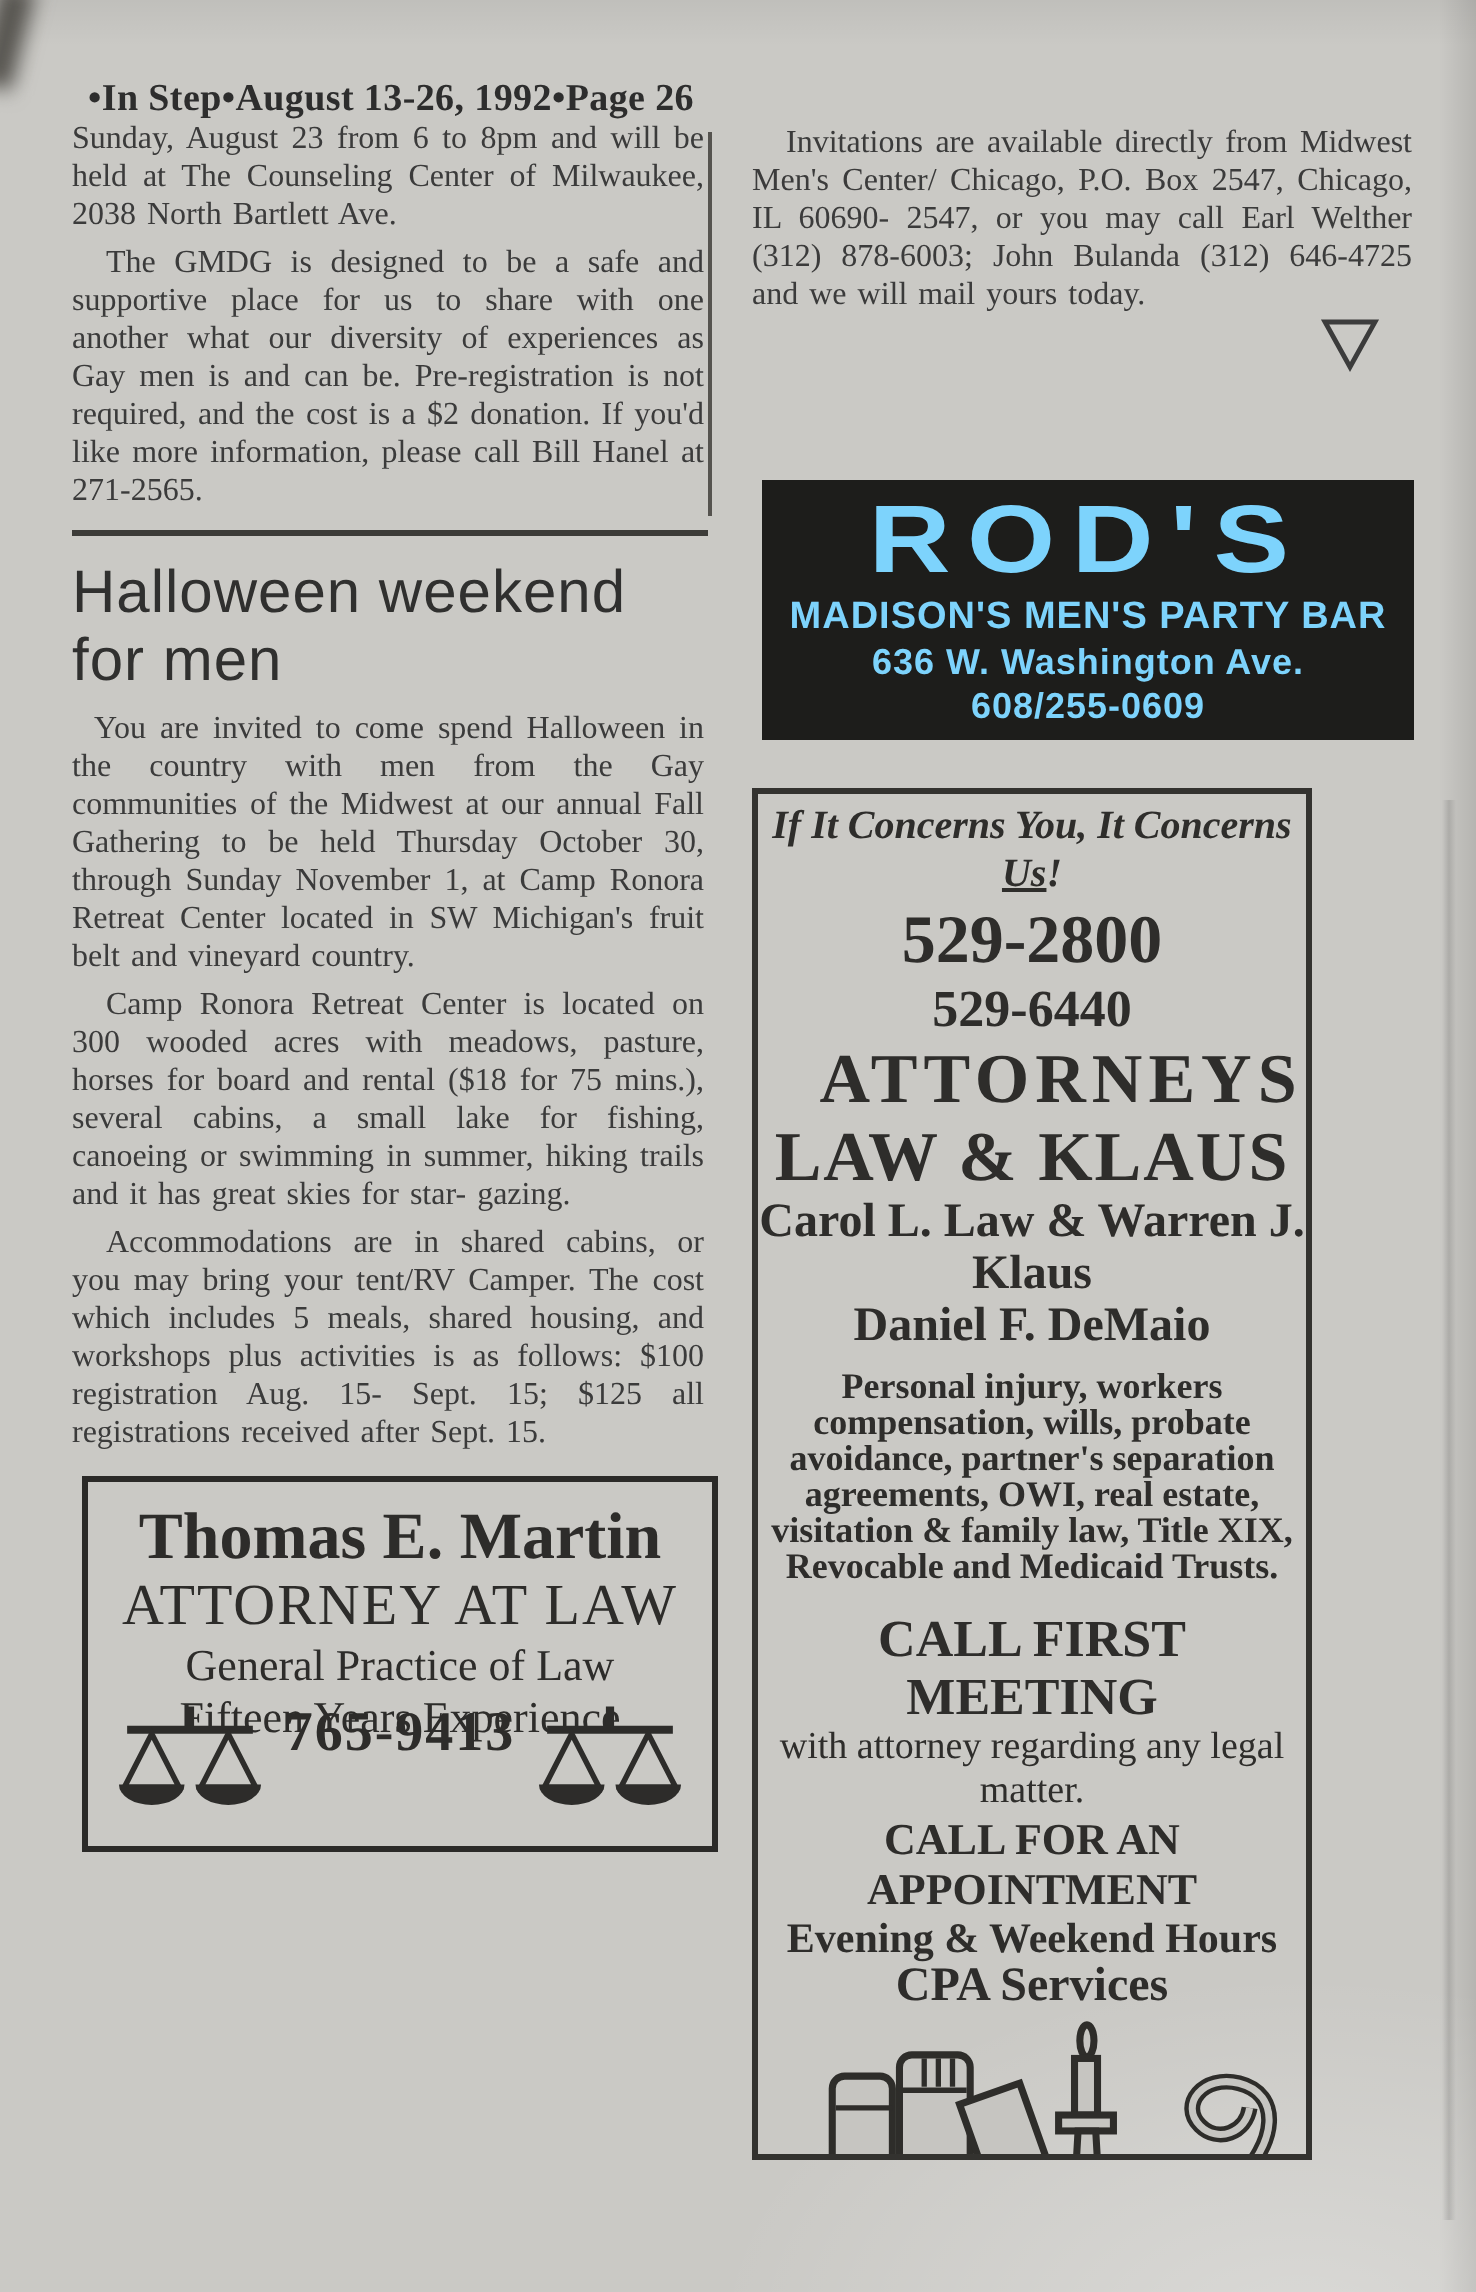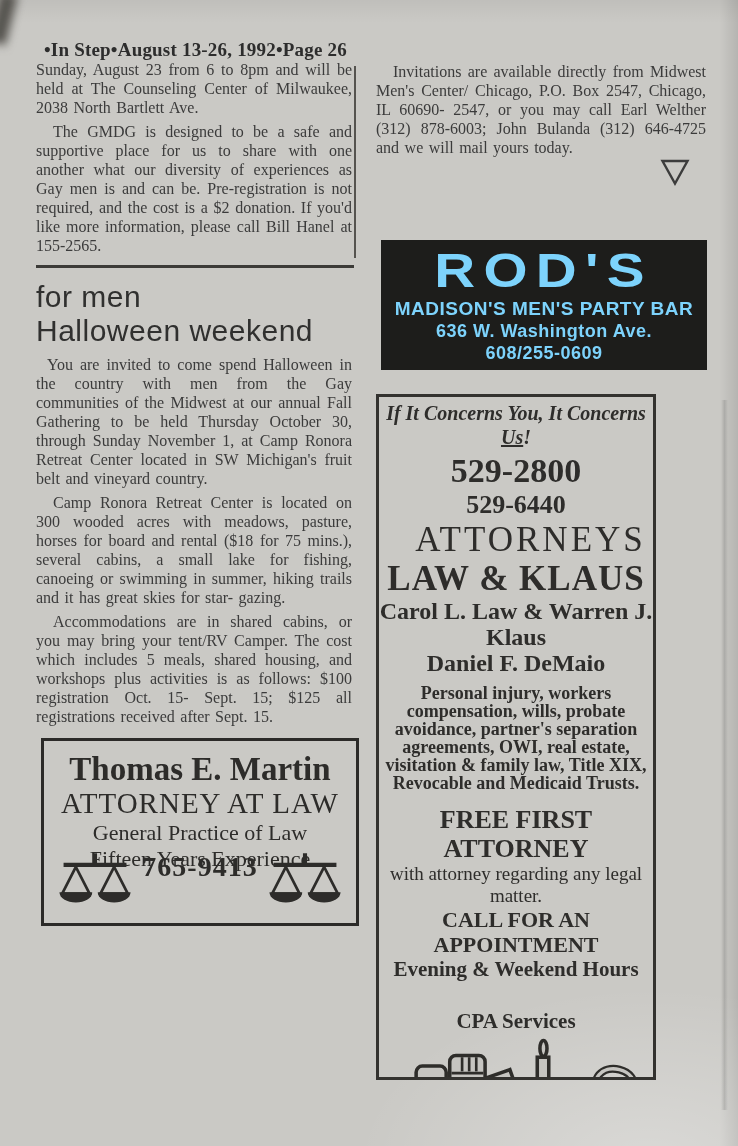--- a/index.html
+++ b/index.html
@@ -41,56 +41,56 @@
   .rods-name{font-size:48px;line-height:52px;letter-spacing:7px;padding-top:5px;}
   .rods-name span{display:inline-block;transform:scaleX(1.18);transform-origin:center;}
   .rods-tagline{font-size:19px;line-height:23px;letter-spacing:.5px;}
   .rods-line{font-size:18px;line-height:22px;letter-spacing:.5px;}
 
   .law-ad{box-sizing:border-box;margin:24px 0 0 0;width:280px;height:686px;border:3px solid #33322f;text-align:center;color:#2e2d2b;overflow:hidden;}
   .law-slogan{font-style:italic;font-weight:600;font-size:20px;line-height:24px;margin-top:4px;}
   .law-slogan .ul{text-decoration:underline;}
   .law-phone1{font-size:34px;font-weight:bold;line-height:38px;margin-top:3px;}
   .law-phone2{font-size:26px;font-weight:bold;line-height:30px;}
-  .law-head{font-size:35px;font-weight:normal;line-height:39px;letter-spacing:3px;padding-left:29px;}
+  .law-head{font-size:35px;font-weight:bold;line-height:39px;letter-spacing:3px;padding-left:29px;}
   .law-head2{font-size:35px;font-weight:bold;line-height:39px;letter-spacing:1px;}
   .law-names{font-size:24px;font-weight:bold;line-height:26px;}
   .law-services{font-size:18px;font-weight:bold;line-height:18px;margin:8px 6px 0 6px;}
   .law-free{font-size:26px;font-weight:bold;line-height:29px;margin-top:13px;}
   .law-free-sub{font-size:19px;line-height:22px;}
   .law-call{font-size:22px;font-weight:bold;line-height:25px;}
   .law-hours{font-size:21px;font-weight:bold;line-height:24px;}
-  .law-cpa{font-size:21px;font-weight:bold;line-height:24px;margin-top:28px;}
+  .law-cpa{font-size:24px;font-weight:bold;line-height:24px;}
   .law-illustration{margin-top:3px;}
   .law-addr{font-size:21px;font-weight:bold;line-height:24px;padding-left:28px;}
 </style>
 </head>
 <body>
 
 <div class="page">
   <div class="smudge"></div>
   <div class="edge-shadow"></div>
 
   <div class="masthead">•In Step•August 13-26, 1992•Page 26</div>
   <div class="col-divider"></div>
 
   <div class="left-col">
     <p class="body-text">Sunday, August 23 from 6 to 8pm and will be held at The Counseling Center of Milwaukee, 2038 North Bartlett Ave.</p>
-    <p class="body-text indent">The GMDG is designed to be a safe and supportive place for us to share with one another what our diversity of experiences as Gay men is and can be. Pre-registration is not required, and the cost is a $2 donation. If you'd like more information, please call Bill Hanel at 155-2565.</p>
+    <p class="body-text indent">The GMDG is designed to be a safe and supportive place for us to share with one another what our diversity of experiences as Gay men is and can be. Pre-registration is not required, and the cost is a $2 donation. If you'd like more information, please call Bill Hanel at 271-2565.</p>
 
     <hr class="rule">
 
     <div class="headline">
+      <div>Halloween weekend</div>
       <div>for men</div>
-      <div>Halloween weekend</div>
     </div>
 
     <p class="body-text" style="text-indent:11px">You are invited to come spend Halloween in the country with men from the Gay communities of the Midwest at our annual Fall Gathering to be held Thursday October 30, through Sunday November 1, at Camp Ronora Retreat Center located in SW Michigan's fruit belt and vineyard country.</p>
     <p class="body-text indent">Camp Ronora Retreat Center is located on 300 wooded acres with meadows, pasture, horses for board and rental ($18 for 75 mins.), several cabins, a small lake for fishing, canoeing or swimming in summer, hiking trails and it has great skies for star- gazing.</p>
-    <p class="body-text indent">Accommodations are in shared cabins, or you may bring your tent/RV Camper. The cost which includes 5 meals, shared housing, and workshops plus activities is as follows: $100 registration Oct. 15- Sept. 15; $125 all registrations received after Sept. 15.</p>
+    <p class="body-text indent">Accommodations are in shared cabins, or you may bring your tent/RV Camper. The cost which includes 5 meals, shared housing, and workshops plus activities is as follows: $100 registration Aug. 15- Sept. 15; $125 all registrations received after Sept. 15.</p>
 
     <div class="martin-ad">
       <div class="martin-name">Thomas E. Martin</div>
       <div class="martin-title">ATTORNEY AT LAW</div>
       <div class="martin-sub">General Practice of Law</div>
       <div class="martin-sub">Fifteen Years Experience</div>
       <div class="martin-bottom">
         <svg width="82" height="66" viewBox="0 0 120 96">
           <g stroke="#2d2c2a" fill="none">
             <line x1="60" y1="3" x2="60" y2="20" stroke-width="6"></line>
@@ -134,21 +134,21 @@
 
     <div class="law-ad">
       <div class="law-slogan"><span>If It Concerns You, It Concerns </span><span class="ul">Us</span><span>!</span></div>
       <div class="law-phone1">529-2800</div>
       <div class="law-phone2">529-6440</div>
       <div class="law-head">ATTORNEYS</div>
       <div class="law-head2">LAW &amp; KLAUS</div>
       <div class="law-names">Carol L. Law &amp; Warren J. Klaus</div>
       <div class="law-names">Daniel F. DeMaio</div>
       <div class="law-services">Personal injury, workers compensation, wills, probate avoidance, partner's separation agreements, OWI, real estate, visitation &amp; family law, Title XIX, Revocable and Medicaid Trusts.</div>
-      <div class="law-free">FREE FIRST ATTORNEY</div>
+      <div class="law-free">CALL FIRST MEETING</div>
       <div class="law-free-sub">with attorney regarding any legal matter.</div>
       <div class="law-call">CALL FOR AN APPOINTMENT</div>
       <div class="law-hours">Evening &amp; Weekend Hours</div>
       <div class="law-cpa">CPA Services</div>
 
       <div class="law-illustration">
         <svg width="290" height="168" viewBox="0 0 300 190">
 
           <path d="M36 126 C 14 138 4 112 30 104 C 72 92 58 148 140 150 C 205 151 230 118 256 94 C 280 72 282 44 258 38 C 238 33 224 50 236 62 C 246 72 262 66 264 52" fill="none" stroke="#2e2d2a" stroke-width="9"></path>
           <path d="M36 126 C 14 138 4 112 30 104 C 72 92 58 148 140 150 C 205 151 230 118 256 94 C 280 72 282 44 258 38 C 238 33 224 50 236 62 C 246 72 262 66 264 52" fill="none" stroke="#c6c5c1" stroke-width="4"></path>

